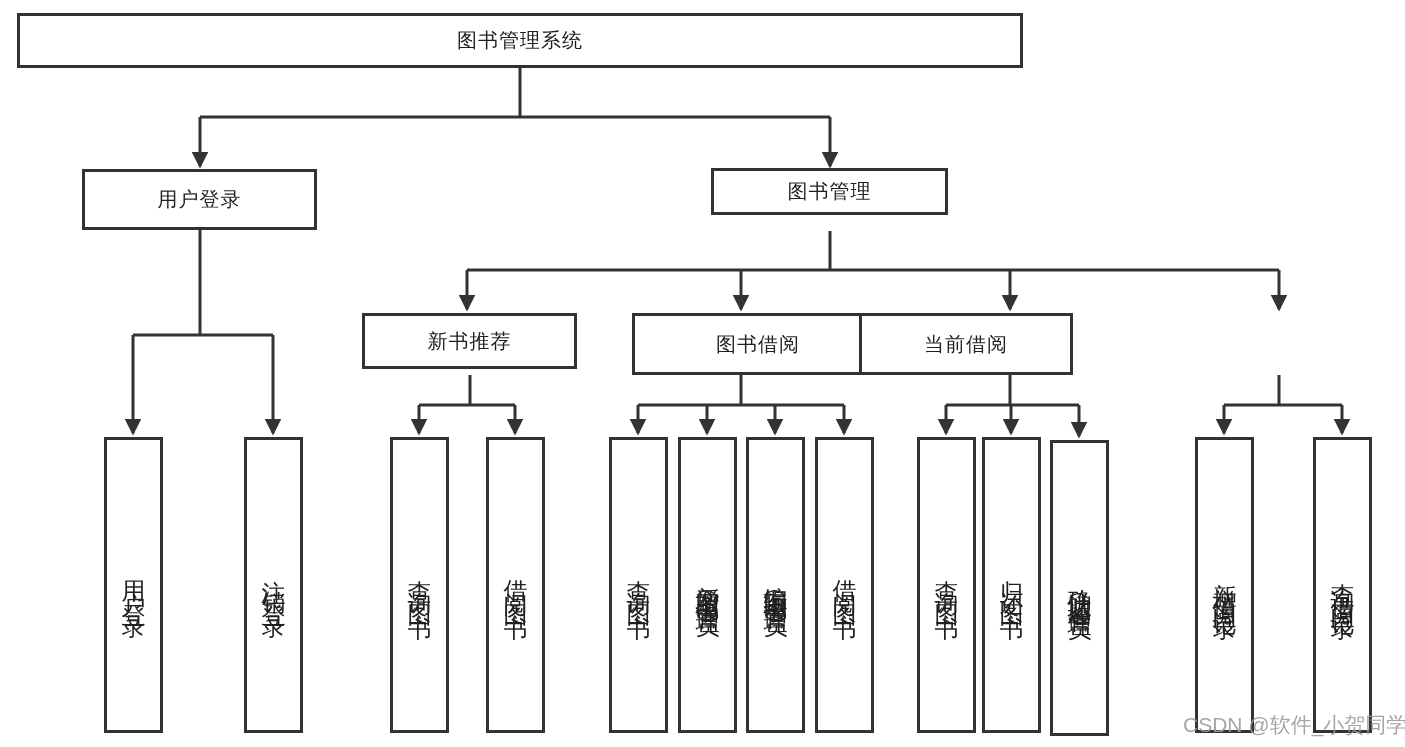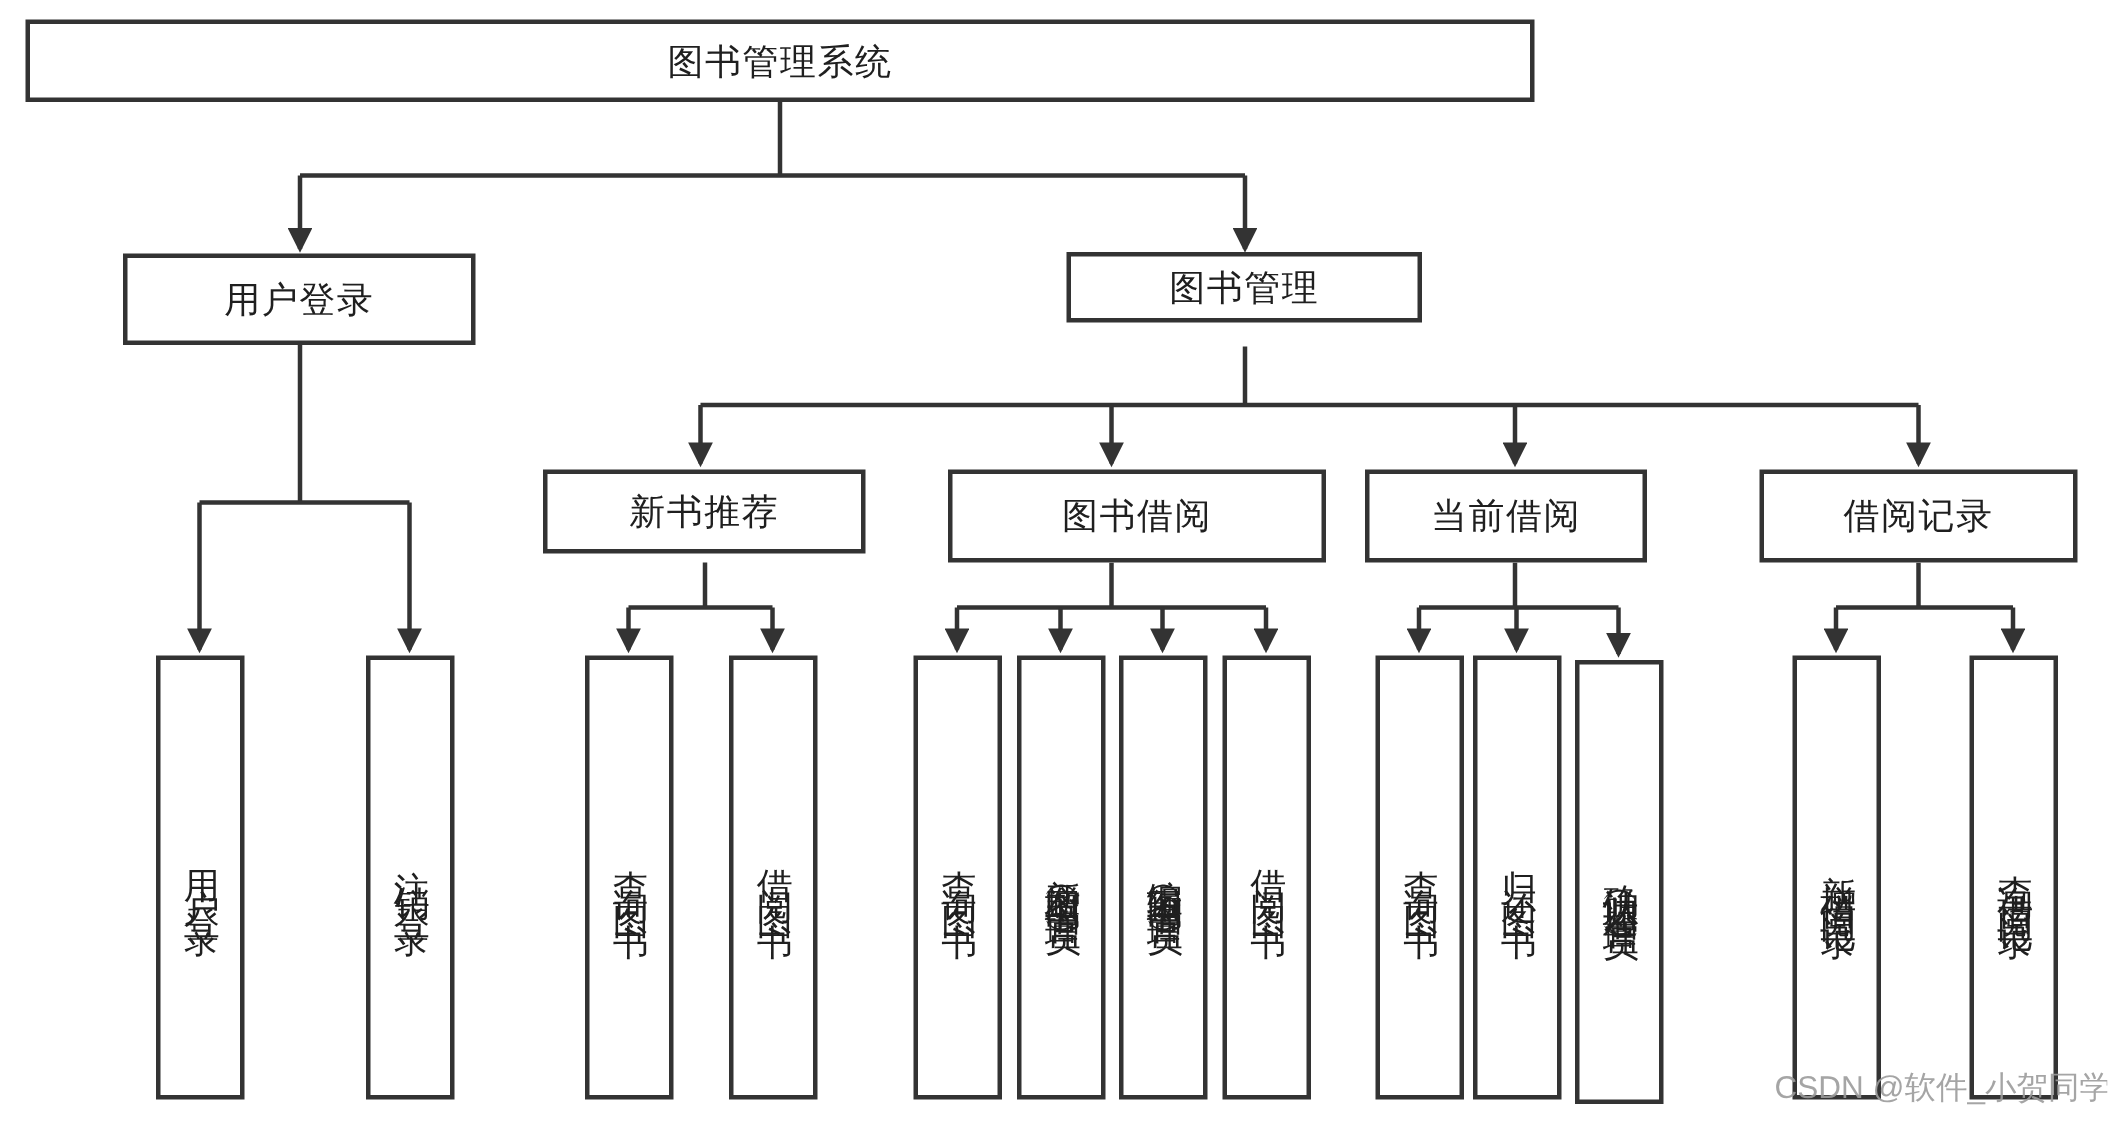--- a/index.html
+++ b/index.html
@@ -23,21 +23,21 @@
   }
   .node {
     position: absolute;
     box-sizing: border-box;
     border: 3px solid #333333;
     background: #ffffff;
     display: flex;
     align-items: center;
     justify-content: center;
     color: #1f1f1f;
-    font-size: 24px;
+    font-size: 20px;
     letter-spacing: 1px;
     white-space: nowrap;
   }
   .leaf {
     position: absolute;
     box-sizing: border-box;
     border: 3px solid #333333;
     background: #ffffff;
     display: flex;
     align-items: center;
@@ -119,22 +119,21 @@
     </g>
   </svg>
 
   <div class="node" style="left:17px; top:13px; width:1006px; height:55px;">图书管理系统</div>
 
   <div class="node" style="left:82px; top:169px; width:235px; height:61px;">用户登录</div>
   <div class="node" style="left:711px; top:168px; width:237px; height:47px;">图书管理</div>
 
   <div class="node" style="left:362px; top:313px; width:215px; height:56px;">新书推荐</div>
   <div class="node" style="left:632px; top:313px; width:252px; height:62px;">图书借阅</div>
-  <div class="node" style="left:910px; top:313px; width:188px; height:62px;">当前借阅</div>
-  <div class="node" style="left:1173px; top:313px; width:212px; height:62px;">借阅记录</div>
+  <div class="node" style="left:859px; top:313px; width:214px; height:62px;">当前借阅</div>
 
   <div class="leaf" style="left:104px; top:437px; width:59px; height:296px;">
     <span class="ls4">用户登录</span>
   </div>
   <div class="leaf" style="left:244px; top:437px; width:59px; height:296px;">
     <span class="ls4">注销登录</span>
   </div>
 
   <div class="leaf" style="left:390px; top:437px; width:59px; height:296px;">
     <span class="ls4">查询图书</span>

